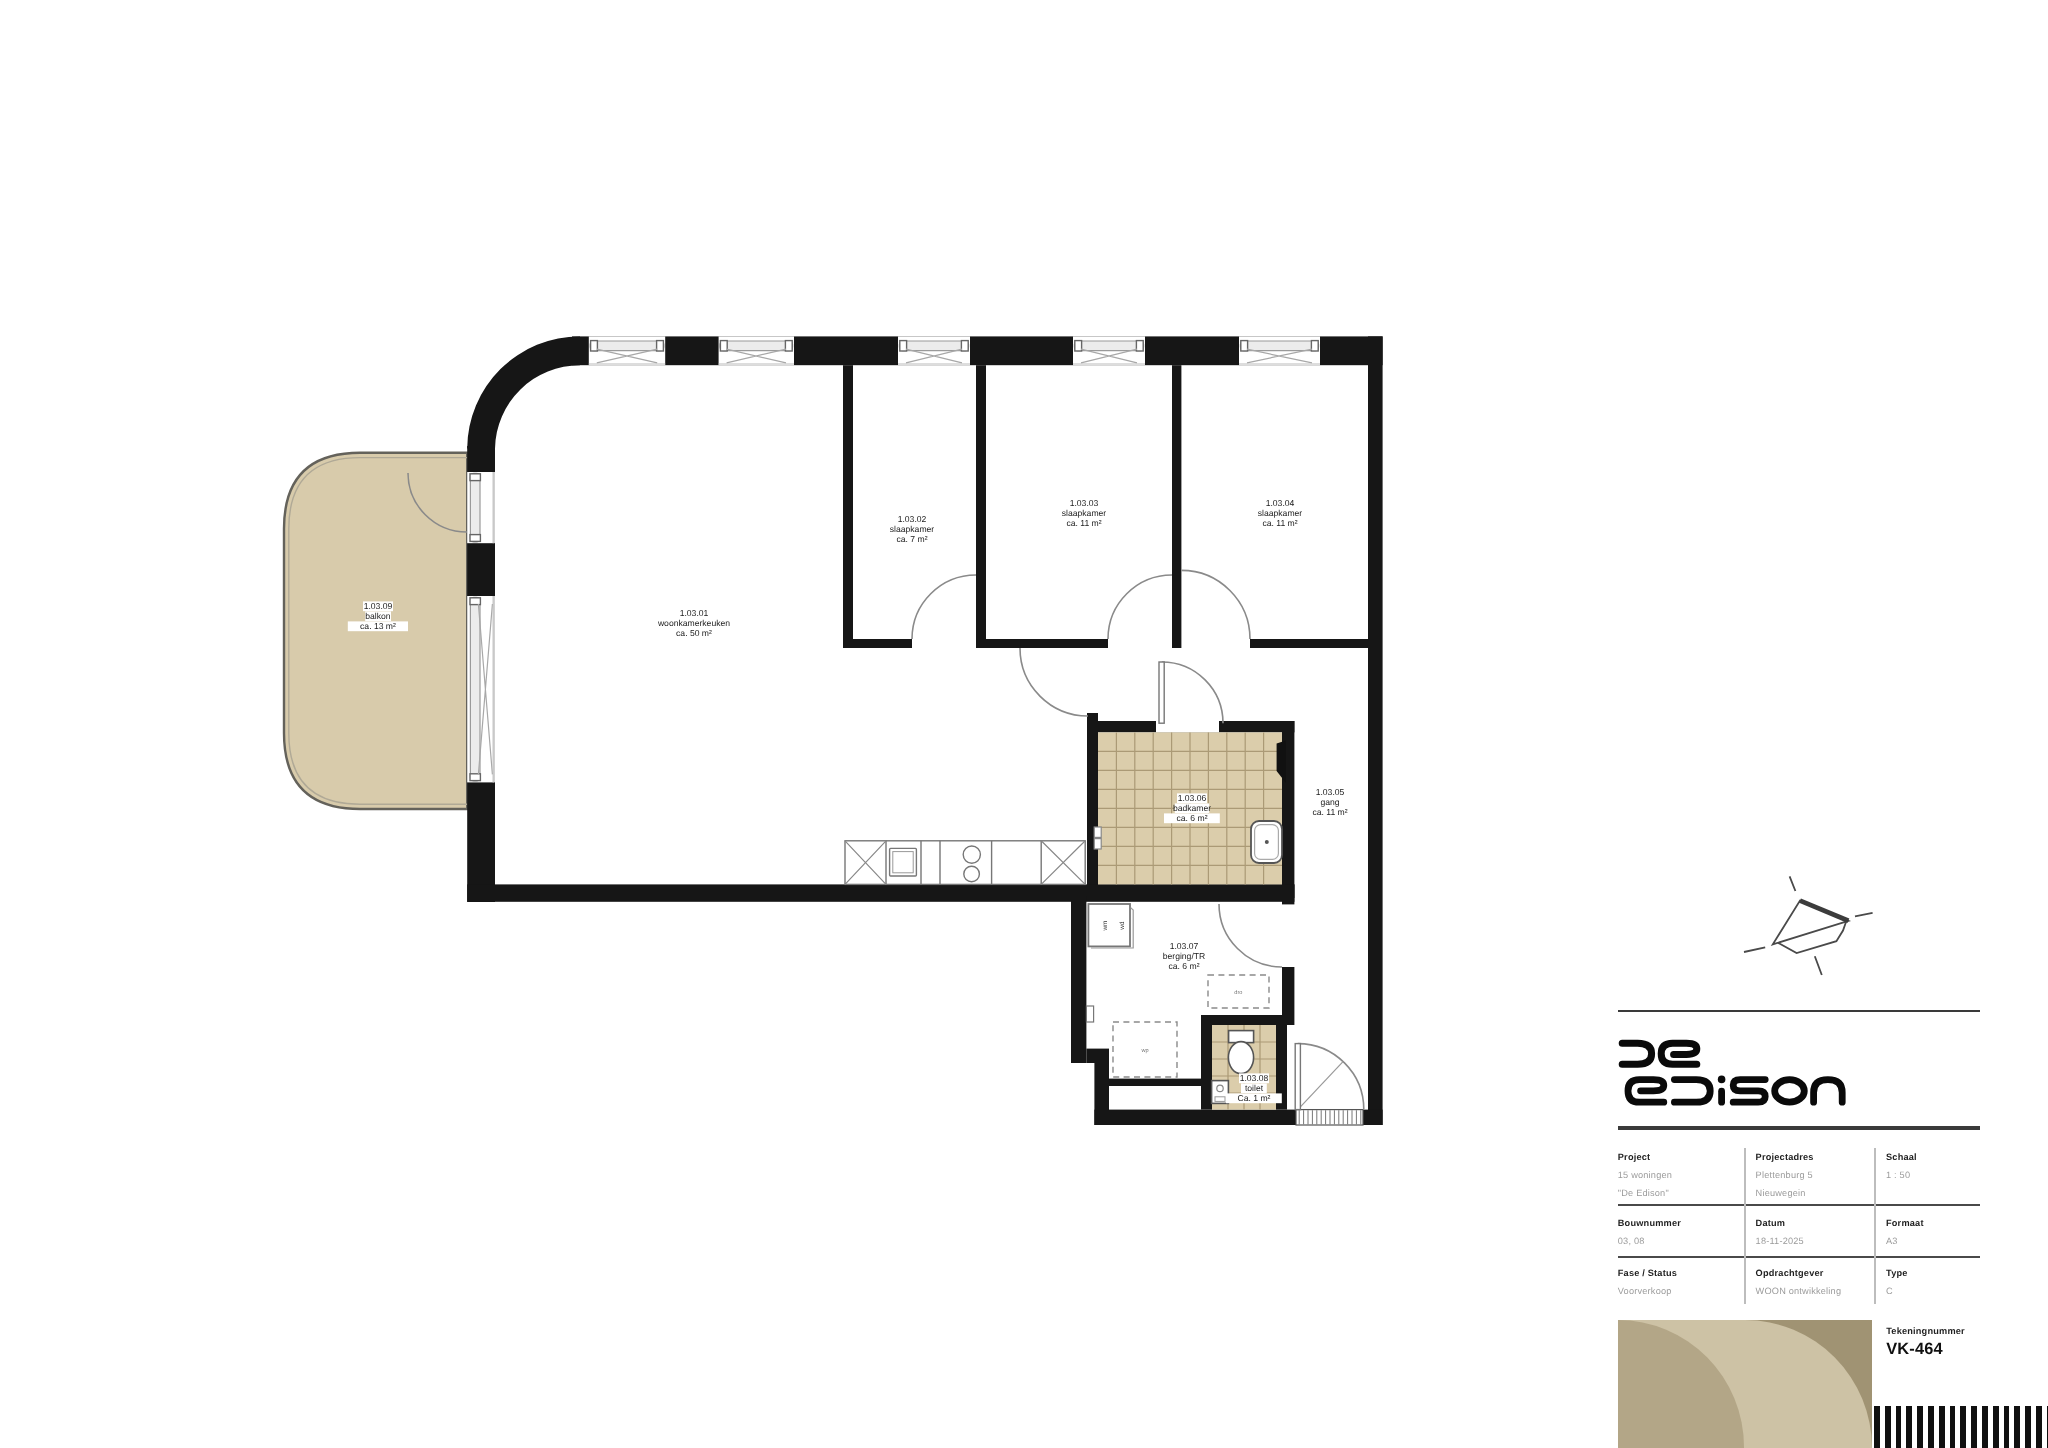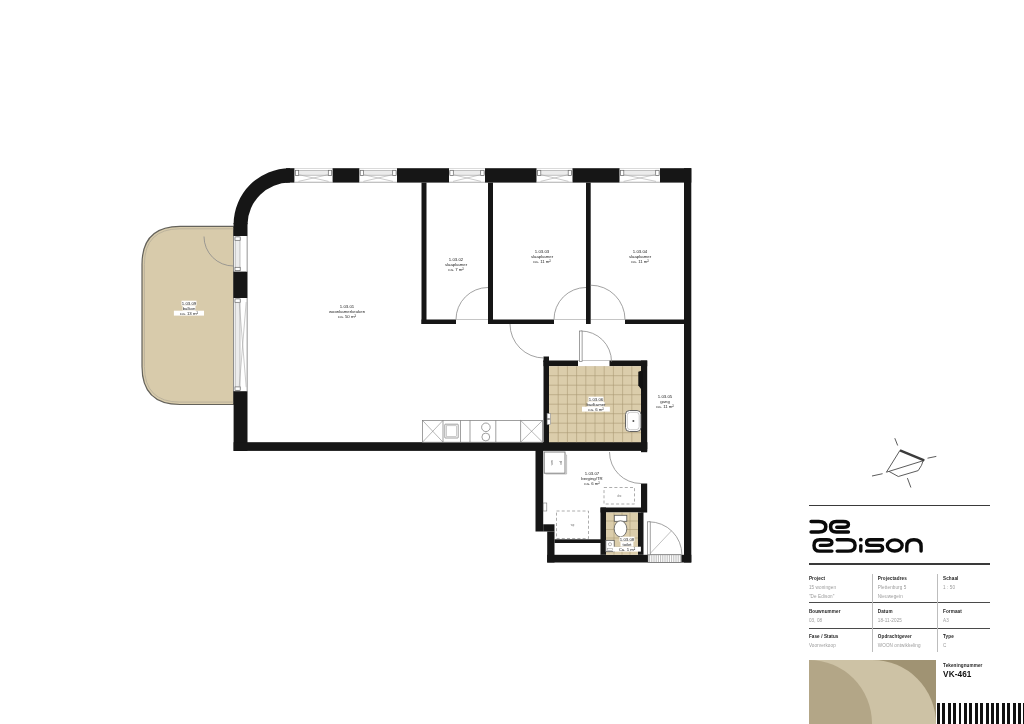--- a/index.html
+++ b/index.html
@@ -339,21 +339,21 @@
 <div class="abs" style="left:808.9px;top:643.3px;font-size:4.6px;font-weight:normal;color:#9b9b9b;white-space:nowrap;letter-spacing:0.1px">Voorverkoop</div>
 <div class="abs" style="left:877.8px;top:634.3px;font-size:4.6px;font-weight:bold;color:#1f1f1f;white-space:nowrap;letter-spacing:0.1px">Opdrachtgever</div>
 <div class="abs" style="left:877.8px;top:643.3px;font-size:4.6px;font-weight:normal;color:#9b9b9b;white-space:nowrap;letter-spacing:0.1px">WOON ontwikkeling</div>
 <div class="abs" style="left:943.0px;top:634.3px;font-size:4.6px;font-weight:bold;color:#1f1f1f;white-space:nowrap;letter-spacing:0.1px">Type</div>
 <div class="abs" style="left:943.0px;top:643.3px;font-size:4.6px;font-weight:normal;color:#9b9b9b;white-space:nowrap;letter-spacing:0.1px">C</div>
 
 <div class="abs" style="left:872.3px;top:573.5px;width:0.8px;height:78px;background:#bdbdbd"></div>
 <div class="abs" style="left:937.2px;top:573.5px;width:0.8px;height:78px;background:#bdbdbd"></div>
 
 <div class="abs" style="left:943.1px;top:662.8px;font-size:4.6px;font-weight:bold;color:#1f1f1f;white-space:nowrap;letter-spacing:0.1px">Tekeningnummer</div>
-<div class="abs" style="left:943.1px;top:669.5px;font-size:8.2px;font-weight:bold;color:#111;white-space:nowrap;letter-spacing:0.1px">VK-461</div>
+<div class="abs" style="left:943.1px;top:669.5px;font-size:8.2px;font-weight:bold;color:#111;white-space:nowrap;letter-spacing:0.1px">VK-464</div>
 
 <div class="abs" style="left:808.5px;top:660px;width:127px;height:64px;">
 <div class="abs" style="left:0;top:0;width:63.5px;height:64px;background:#cdc2a5"></div>
 
 <div class="abs" style="left:0;top:0;width:63.5px;height:64px;background:#b3a687;border-top-right-radius:63.5px 64px"></div>
 <div class="abs" style="left:63.5px;top:0;width:63.5px;height:64px;background:#a09373"></div>
 
 <div class="abs" style="left:63.5px;top:0;width:63.5px;height:64px;background:#cdc2a5;border-top-right-radius:63.5px 64px"></div>
 </div>
 

